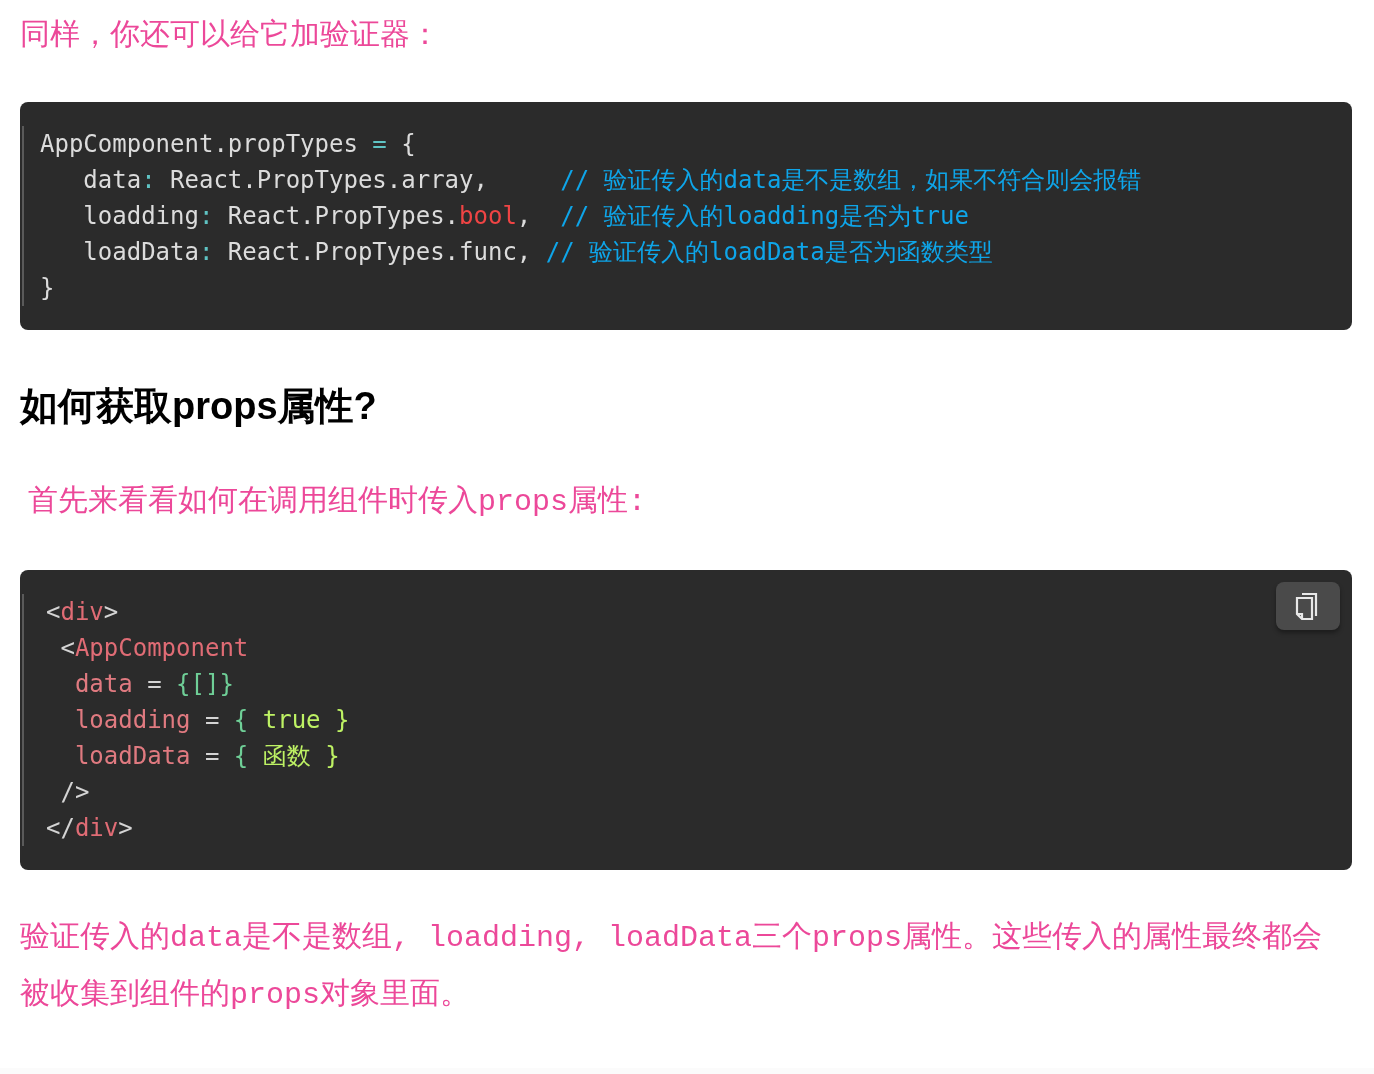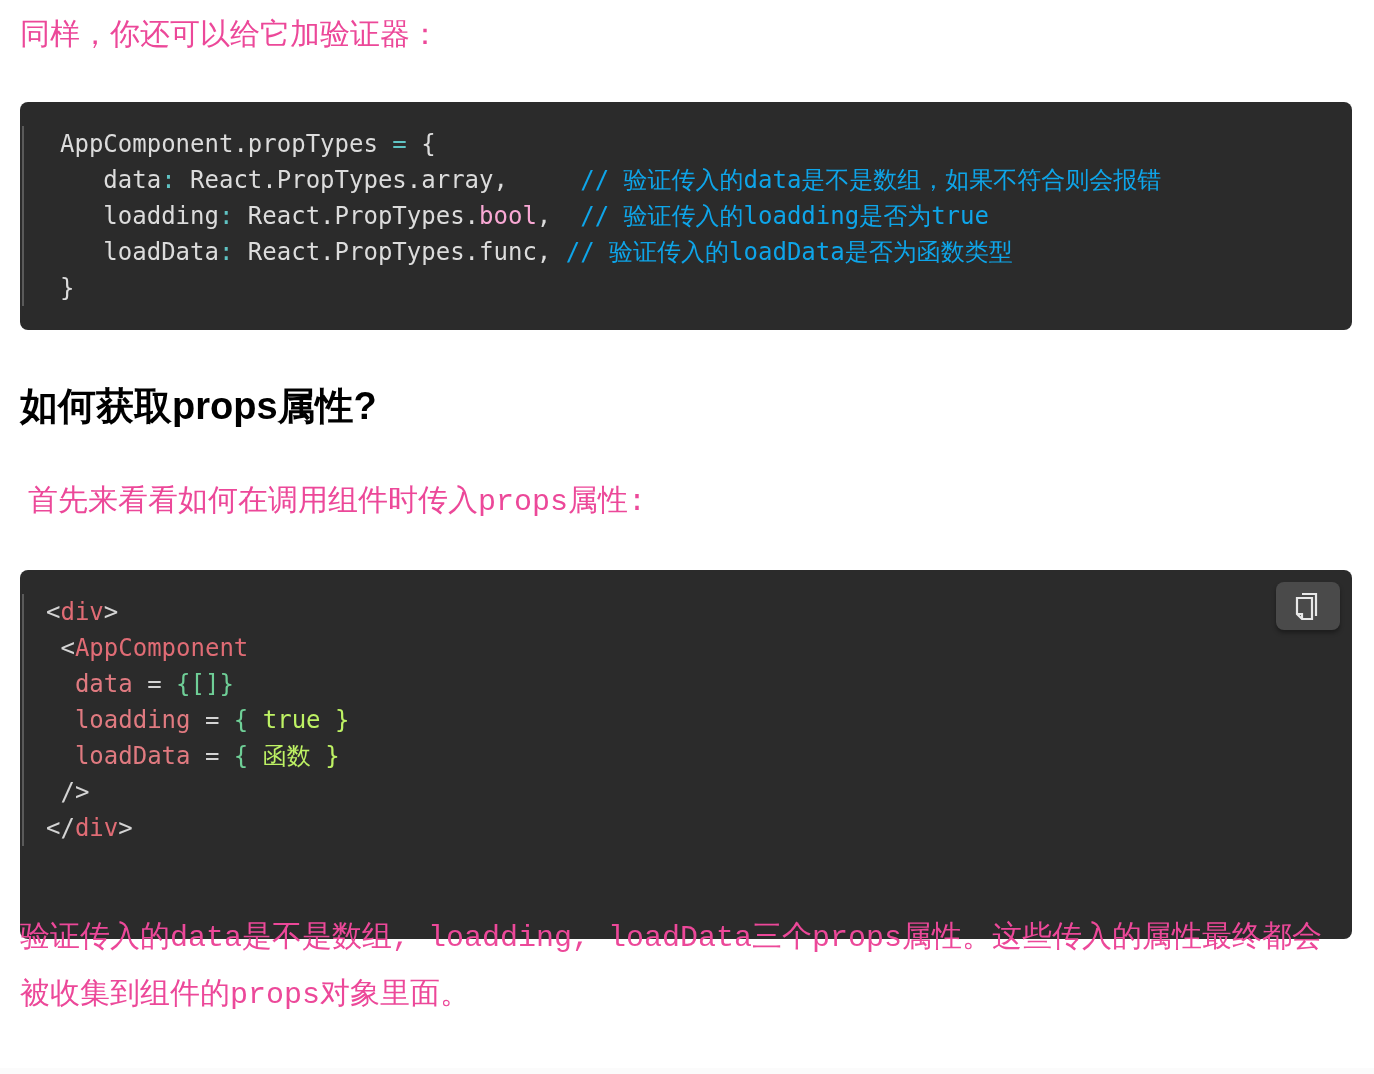--- a/index.html
+++ b/index.html
@@ -53,40 +53,40 @@
 
     .codeblock {
       position: absolute;
       left: 0;
       width: 1332px;
       background: #2b2b2b;
       border-radius: 8px;
       box-sizing: border-box;
     }
     .code-1 { top: 102px; height: 228px; }
-    .code-2 { top: 570px; height: 369px; }
+    .code-2 { top: 570px; height: 300px; }
 
     .code-inner {
       position: absolute;
       left: 2px;
       border-left: 2px solid #5a5a5a;
       font-family: "DejaVu Sans Mono", "Liberation Mono", monospace;
       font-size: 24px;
       line-height: 36px;
       white-space: pre;
       color: #dcdcdc;
     }
-    .code-1 .code-inner { top: 24px; height: 180px; padding-left: 36px; }
+    .code-1 .code-inner { top: 24px; height: 180px; padding-left: 16px; }
     .code-2 .code-inner { top: 24px; height: 252px; padding-left: 22px; }
 
     .code-line { display: block; height: 36px; }
 
     .tok-plain { color: #dcdcdc; }
     .tok-op { color: #5fc4c4; }
-    .tok-kw { color: #f9a8d4; }
+    .tok-kw { color: #ef4444; }
     .tok-comment { color: #0ea5e9; }
     .tok-tag { color: #e06c75; }
     .tok-punct { color: #d4d4d4; }
     .tok-attr { color: #e07a80; }
     .tok-brace-green { color: #6fcf97; }
     .tok-val { color: #bef264; }
 
     .copy-btn {
       position: absolute;
       right: 12px;

